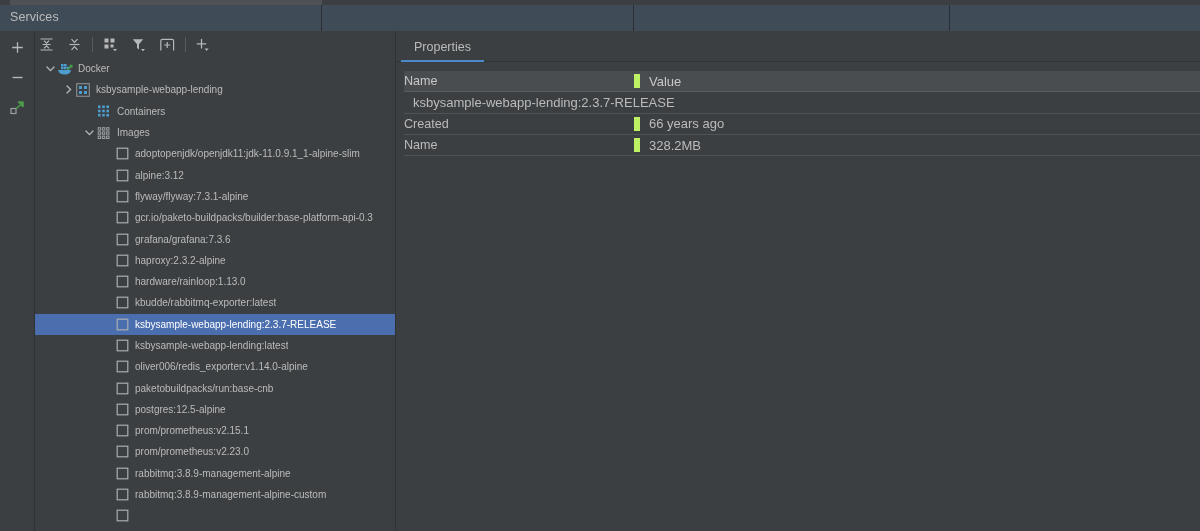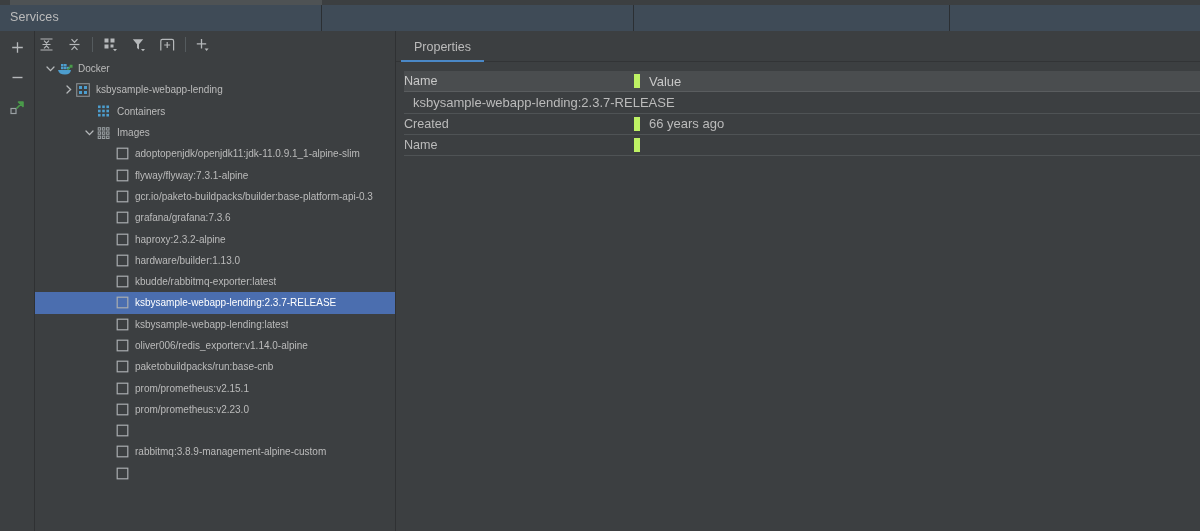--- a/index.html
+++ b/index.html
@@ -316,20 +316,29 @@
           </span>
           <span class="lbl">adoptopenjdk/openjdk11:jdk-11.0.9.1_1-alpine-slim</span>
         </div>
         <div class="trow ind3">
           <span class="exp"></span>
           <span class="ico">
             <svg width="13" height="13" viewBox="0 0 13 13">
               <rect x="1.2" y="1.2" width="10.6" height="10.6" fill="none" stroke="#a9adb0" stroke-width="1.2"></rect>
             </svg>
           </span>
+          <span class="lbl">alpine:3.12</span>
+        </div>
+        <div class="trow ind3">
+          <span class="exp"></span>
+          <span class="ico">
+            <svg width="13" height="13" viewBox="0 0 13 13">
+              <rect x="1.2" y="1.2" width="10.6" height="10.6" fill="none" stroke="#a9adb0" stroke-width="1.2"></rect>
+            </svg>
+          </span>
           <span class="lbl">flyway/flyway:7.3.1-alpine</span>
         </div>
         <div class="trow ind3">
           <span class="exp"></span>
           <span class="ico">
             <svg width="13" height="13" viewBox="0 0 13 13">
               <rect x="1.2" y="1.2" width="10.6" height="10.6" fill="none" stroke="#a9adb0" stroke-width="1.2"></rect>
             </svg>
           </span>
           <span class="lbl">gcr.io/paketo-buildpacks/builder:base-platform-api-0.3</span>
@@ -352,21 +361,21 @@
           </span>
           <span class="lbl">haproxy:2.3.2-alpine</span>
         </div>
         <div class="trow ind3">
           <span class="exp"></span>
           <span class="ico">
             <svg width="13" height="13" viewBox="0 0 13 13">
               <rect x="1.2" y="1.2" width="10.6" height="10.6" fill="none" stroke="#a9adb0" stroke-width="1.2"></rect>
             </svg>
           </span>
-          <span class="lbl">hardware/builder:1.13.0</span>
+          <span class="lbl">hardware/rainloop:1.13.0</span>
         </div>
         <div class="trow ind3">
           <span class="exp"></span>
           <span class="ico">
             <svg width="13" height="13" viewBox="0 0 13 13">
               <rect x="1.2" y="1.2" width="10.6" height="10.6" fill="none" stroke="#a9adb0" stroke-width="1.2"></rect>
             </svg>
           </span>
           <span class="lbl">kbudde/rabbitmq-exporter:latest</span>
         </div>
@@ -406,38 +415,48 @@
           </span>
           <span class="lbl">paketobuildpacks/run:base-cnb</span>
         </div>
         <div class="trow ind3">
           <span class="exp"></span>
           <span class="ico">
             <svg width="13" height="13" viewBox="0 0 13 13">
               <rect x="1.2" y="1.2" width="10.6" height="10.6" fill="none" stroke="#a9adb0" stroke-width="1.2"></rect>
             </svg>
           </span>
+          <span class="lbl">postgres:12.5-alpine</span>
+        </div>
+        <div class="trow ind3">
+          <span class="exp"></span>
+          <span class="ico">
+            <svg width="13" height="13" viewBox="0 0 13 13">
+              <rect x="1.2" y="1.2" width="10.6" height="10.6" fill="none" stroke="#a9adb0" stroke-width="1.2"></rect>
+            </svg>
+          </span>
           <span class="lbl">prom/prometheus:v2.15.1</span>
         </div>
         <div class="trow ind3">
           <span class="exp"></span>
           <span class="ico">
             <svg width="13" height="13" viewBox="0 0 13 13">
               <rect x="1.2" y="1.2" width="10.6" height="10.6" fill="none" stroke="#a9adb0" stroke-width="1.2"></rect>
             </svg>
           </span>
           <span class="lbl">prom/prometheus:v2.23.0</span>
         </div>
         <div class="trow ind3">
           <span class="exp"></span>
           <span class="ico">
             <svg width="13" height="13" viewBox="0 0 13 13">
               <rect x="1.2" y="1.2" width="10.6" height="10.6" fill="none" stroke="#a9adb0" stroke-width="1.2"></rect>
             </svg>
           </span>
+          <span class="lbl">rabbitmq:3.8.9-management-alpine</span>
         </div>
         <div class="trow ind3">
           <span class="exp"></span>
           <span class="ico">
             <svg width="13" height="13" viewBox="0 0 13 13">
               <rect x="1.2" y="1.2" width="10.6" height="10.6" fill="none" stroke="#a9adb0" stroke-width="1.2"></rect>
             </svg>
           </span>
           <span class="lbl">rabbitmq:3.8.9-management-alpine-custom</span>
         </div>
@@ -471,18 +490,19 @@
       <div id="prop-rows">
           <div class="ptr">
             <div class="pcell-val">ksbysample-webapp-lending:2.3.7-RELEASE</div>
           </div>
           <div class="ptr">
             <div class="pcell-name">Created</div>
             <div class="pcell-val">66 years ago</div>
           </div>
           <div class="ptr">
             <div class="pcell-name">Name</div>
+            <div class="pcell-val">328.2MB</div>
           </div>
         </div>
     </div>
   </div>
 
 </div>
 
 </body></html>

